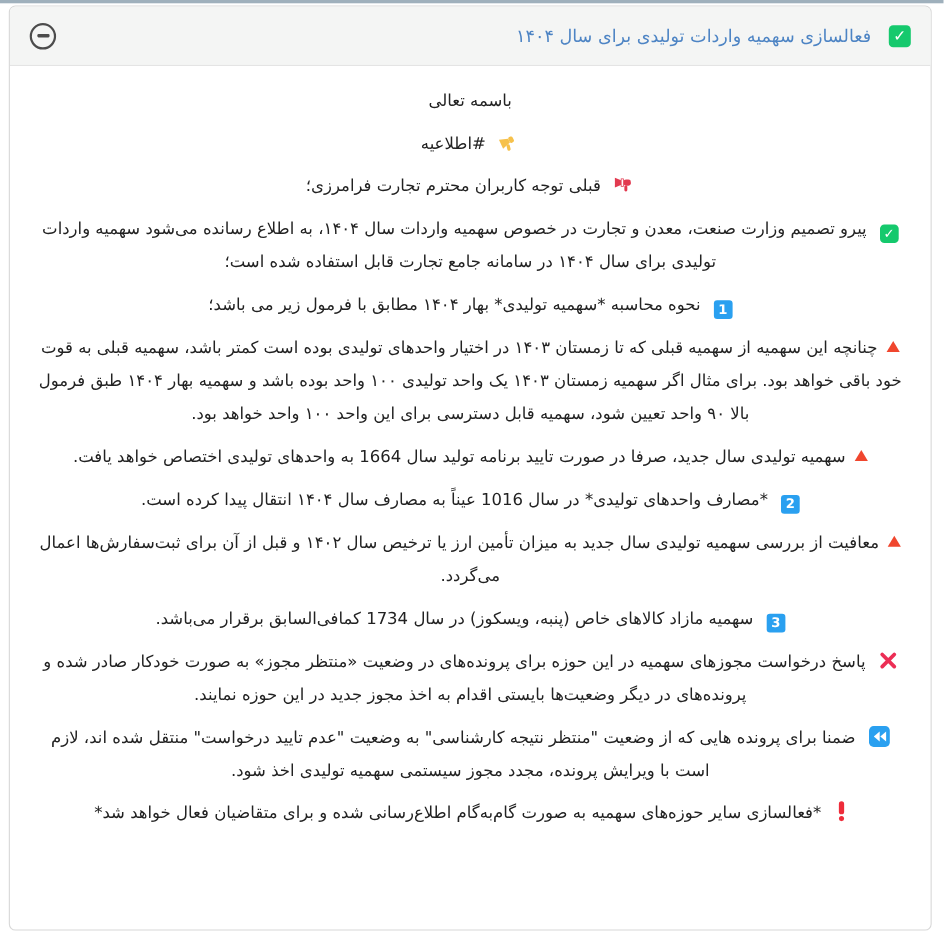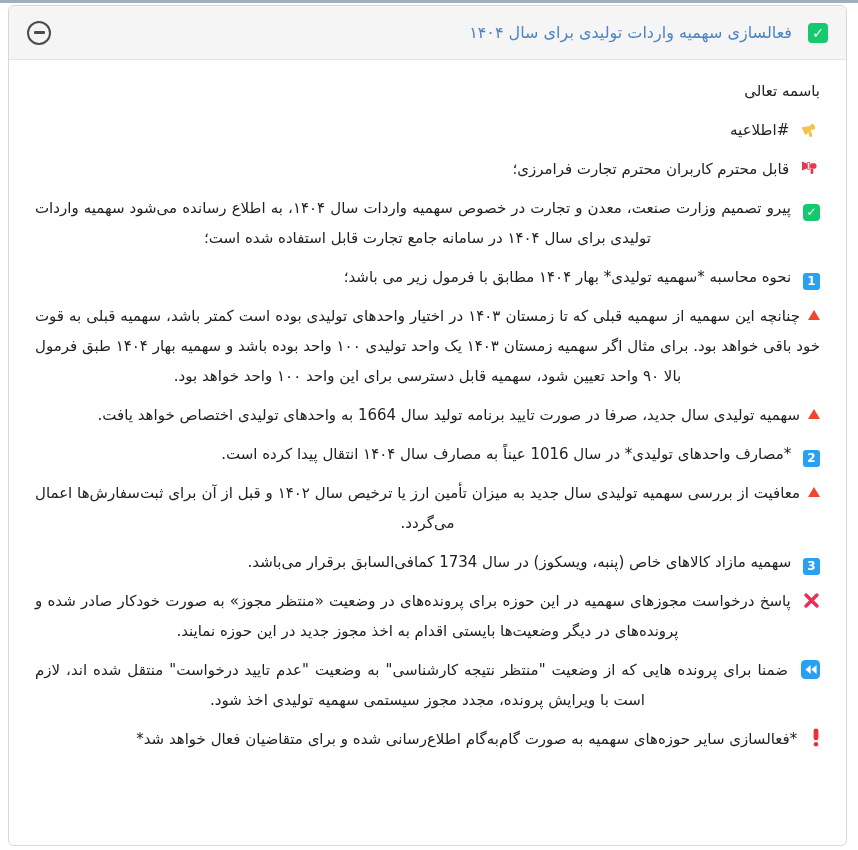--- a/index.html
+++ b/index.html
@@ -12,21 +12,21 @@
   .card-header{direction:rtl;display:flex;align-items:center;height:53px;min-height:53px;
         background:#f4f5f4;border-bottom:1px solid #e4e4e4;padding:0 18px;}
   .title-group{display:flex;align-items:center;gap:9px;}
   .card-title{color:#4d84c4;font-size:16px;}
   .collapse-btn{margin-inline-start:auto;width:24px;height:24px;border:2px solid #4c4c4c;
         border-radius:50%;display:flex;align-items:center;justify-content:center;
         background:transparent;cursor:pointer;box-sizing:border-box;padding:0;}
   .minus-bar{width:11px;height:2.5px;background:#4c4c4c;border-radius:1px;display:block;}
   .content{direction:rtl;flex:1;padding:16px 26px 0 26px;font-size:15px;line-height:30px;
         color:#222;overflow:hidden;}
-  .content p{margin:0 0 9px 0;}
+  .content p{margin:0 0 9px 0;text-align:center;}
   .p-right{text-align:right;}
   .p-just{text-align:justify;text-align-last:center;}
   .ic{display:inline-flex;align-items:center;justify-content:center;
         vertical-align:-3px;margin-inline-end:7px;}
   .ic svg{display:block;}
   .check-sq{width:17px;height:17px;background:#15c96d;border-radius:4px;color:#fff;
         font-size:12px;font-weight:700;line-height:1;}
   .check-sq.lg{width:20px;height:20px;font-size:14px;border-radius:4px;vertical-align:-4px;}
   .keycap{width:17px;height:17px;background:#2aa0f0;border-radius:3px;color:#fff;
         font-size:12px;font-weight:700;line-height:1;}
@@ -76,21 +76,21 @@
         <span class="ic">
           <svg width="19" height="19" viewBox="0 0 19 19">
             <g fill="#e23a50">
               <path d="M1 3.5 L6.5 5.8 L6.5 10.2 L1 12.5 Z"></path>
               <rect x="8.9" y="5.2" width="6.6" height="5.6" rx="2.2"></rect>
               <rect x="9.6" y="10.6" width="2.7" height="5.4" rx="1.2"></rect>
             </g>
             <rect x="6.7" y="4.6" width="2" height="6.8" fill="#fff" stroke="#e23a50" stroke-width="0.7"></rect>
           </svg>
         </span>
-        <span>قابل محترم کاربران محترم تجارت فرامرزی؛</span>
+        <span>قبلی توجه کاربران محترم تجارت فرامرزی؛</span>
       </p>
 
       <p class="p-just">
         <span class="ic check-sq">✓</span>
         <span>پیرو تصمیم وزارت صنعت، معدن و تجارت در خصوص سهمیه واردات سال ۱۴۰۴، به اطلاع رسانده می‌شود سهمیه واردات تولیدی برای سال ۱۴۰۴ در سامانه جامع تجارت قابل استفاده شده است؛</span>
       </p>
 
       <p class="p-right">
         <span class="ic keycap">1</span>
         <span>نحوه محاسبه *سهمیه تولیدی* بهار ۱۴۰۴ مطابق با فرمول زیر می باشد؛</span>

